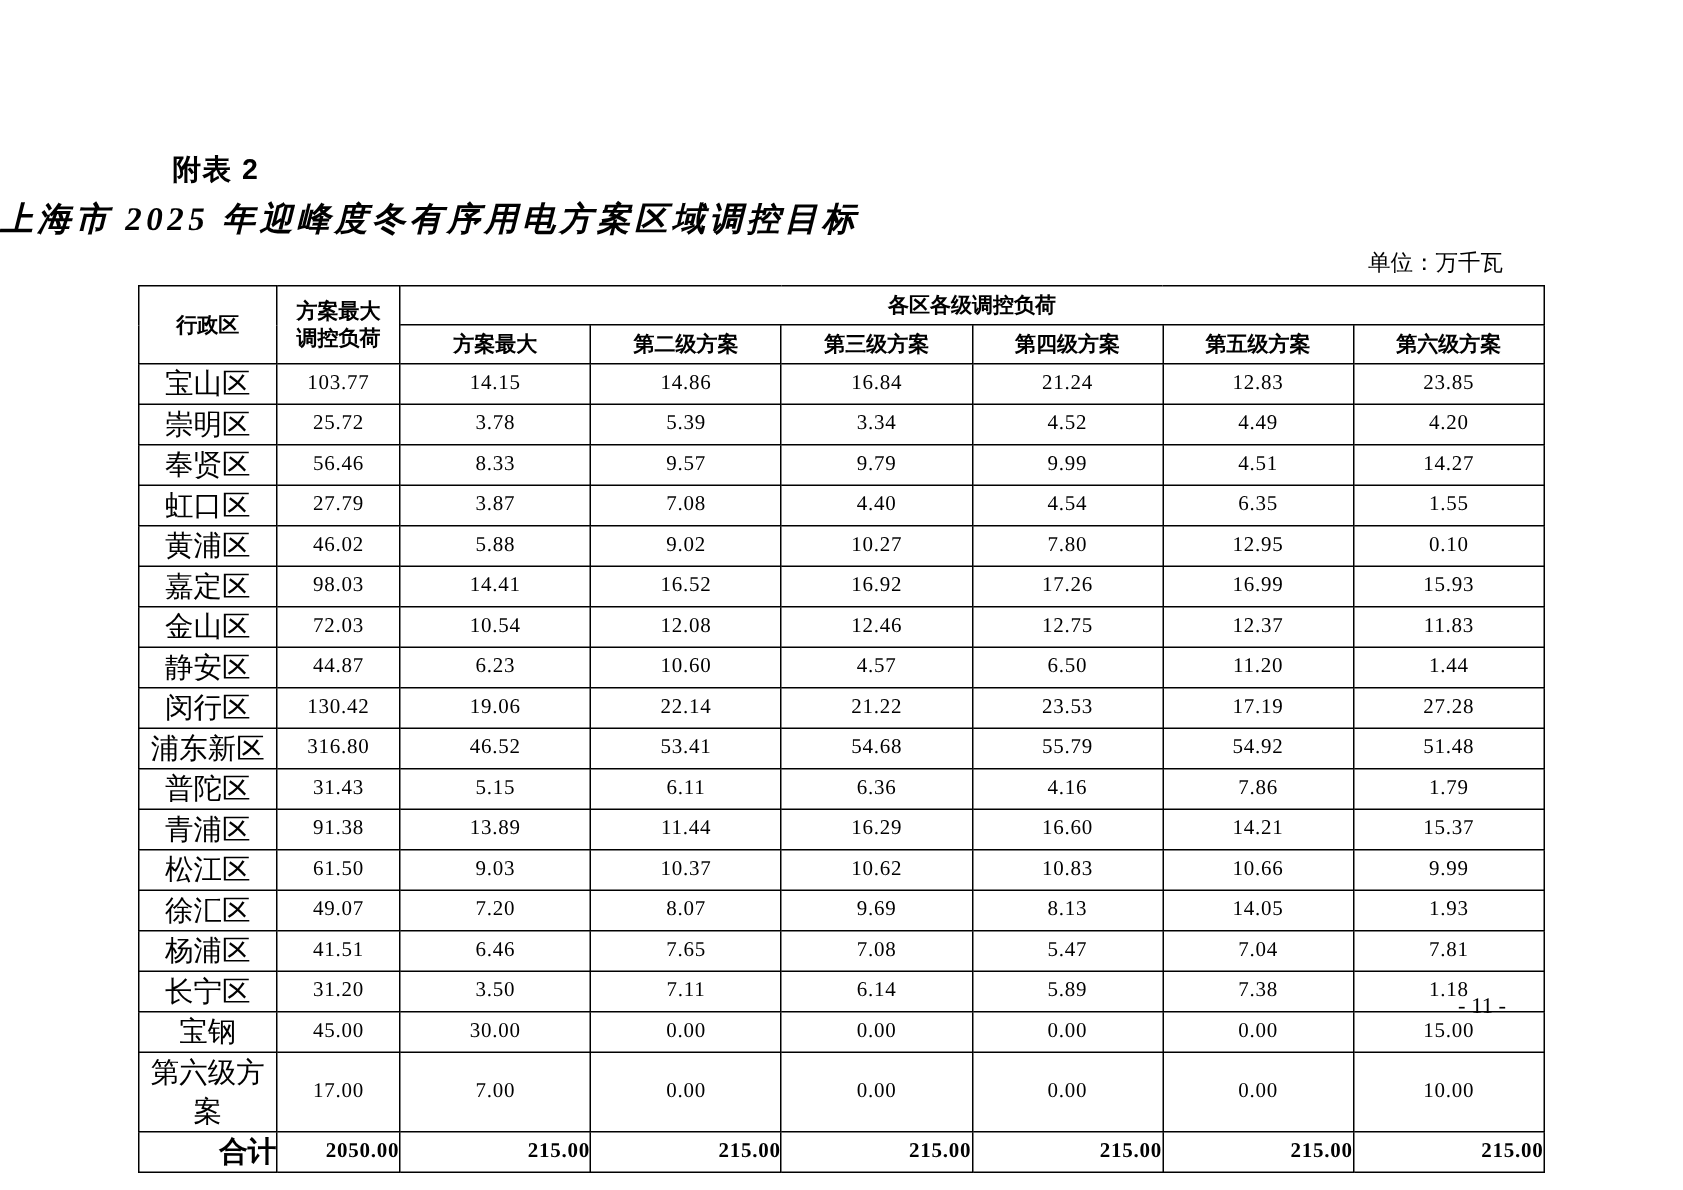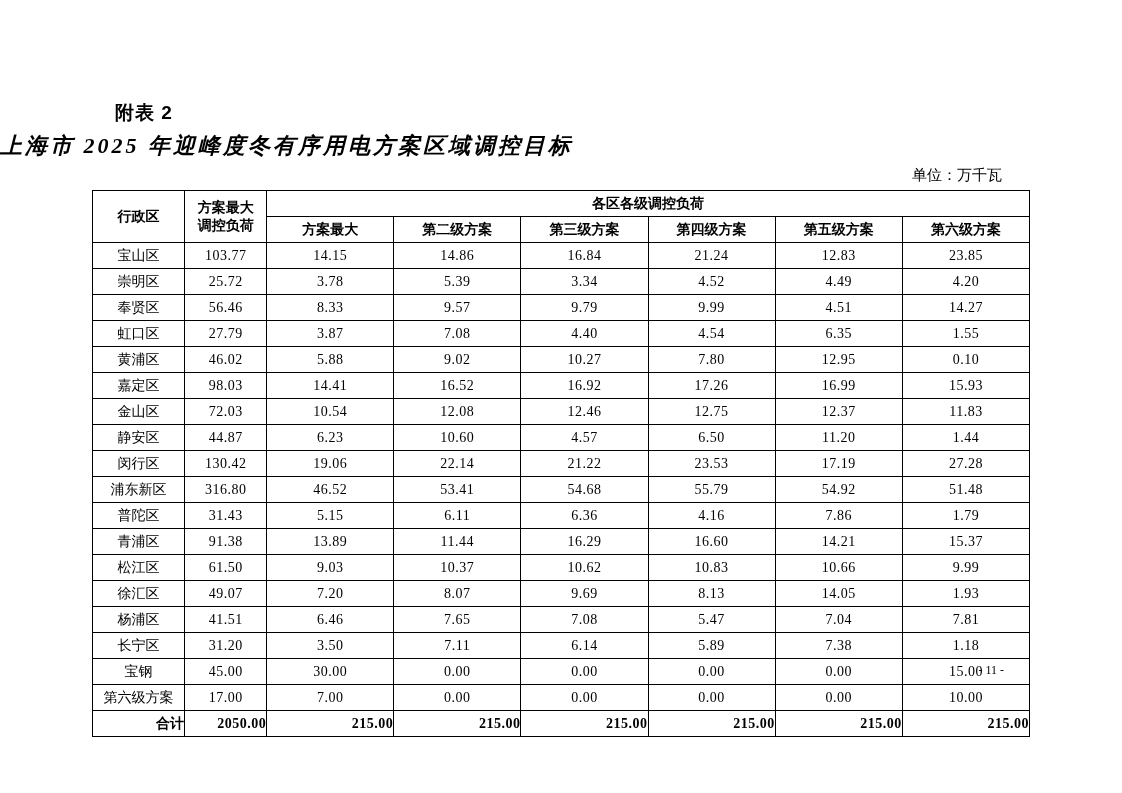--- a/index.html
+++ b/index.html
@@ -71,42 +71,42 @@
     font-family: "Liberation Serif", "DejaVu Serif", serif;
   }
   table.grid th {
     font-weight: bold;
     font-size: 14px;
   }
   .col-region { width: 92px; }
   .col-max { width: 82px; }
   .col-plan { width: 127px; }
   td.region-cell {
-    font-size: 14px;
+    font-size: 19px;
   }
   td.num-cell {
     font-size: 14px;
     font-family: "Liberation Serif", "DejaVu Serif", serif;
     letter-spacing: 0.5px;
   }
   tr.total-row td {
     font-weight: bold;
     text-align: right;
   }
   .header-top th {
     height: 26px;
   }
   .header-bottom th {
     height: 26px;
   }
   .page-number {
     position: absolute;
     right: 118px;
     top: 663px;
-    font-size: 12px;
+    font-size: 15px;
     font-family: "Liberation Serif", "DejaVu Serif", serif;
   }
 </style>
 </head>
 <body>
 
 <div class="page">
 
   <div class="attachment-label">附表 2</div>
 

